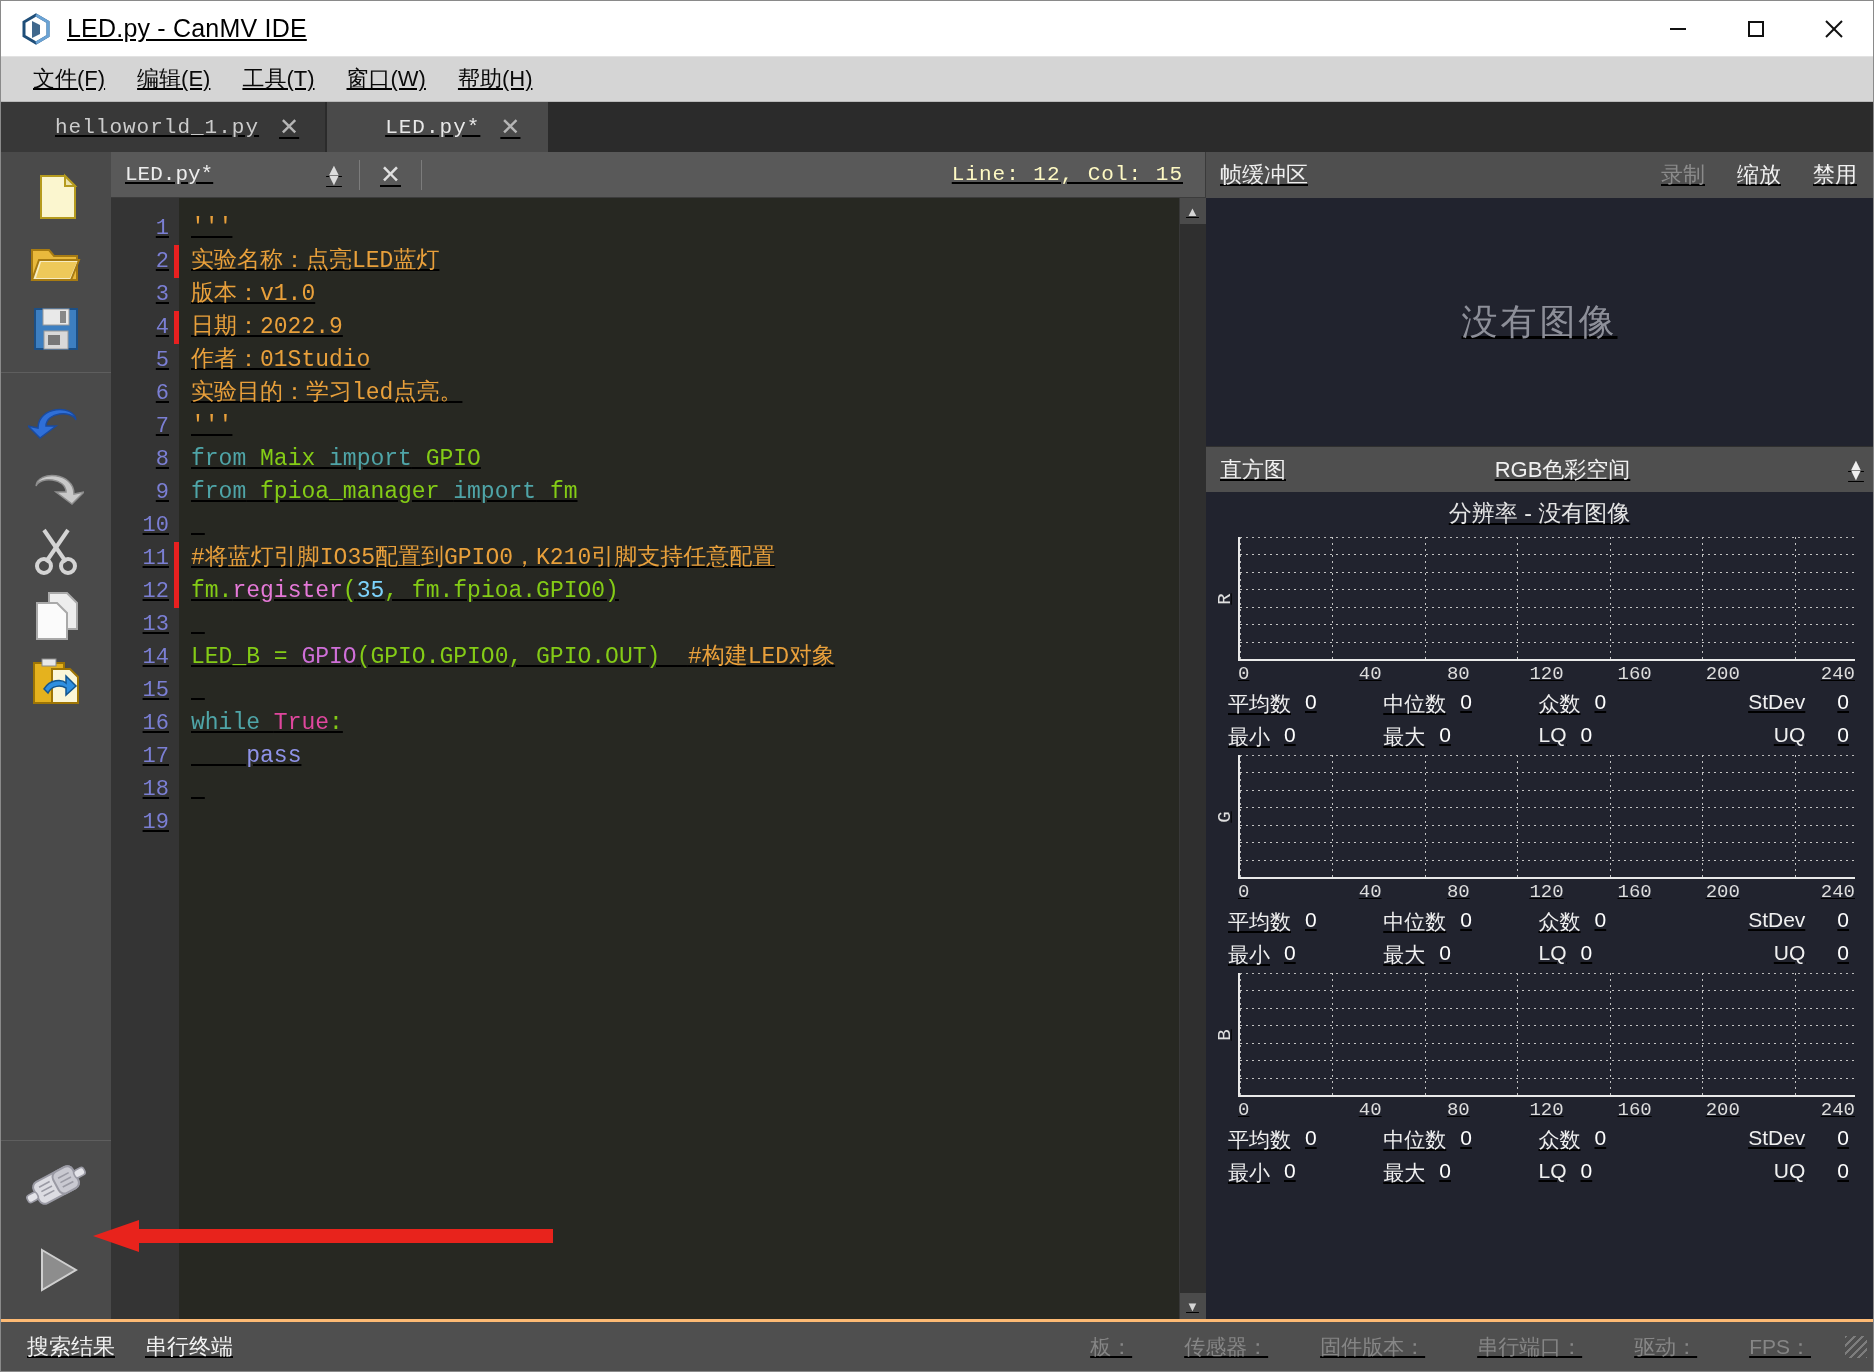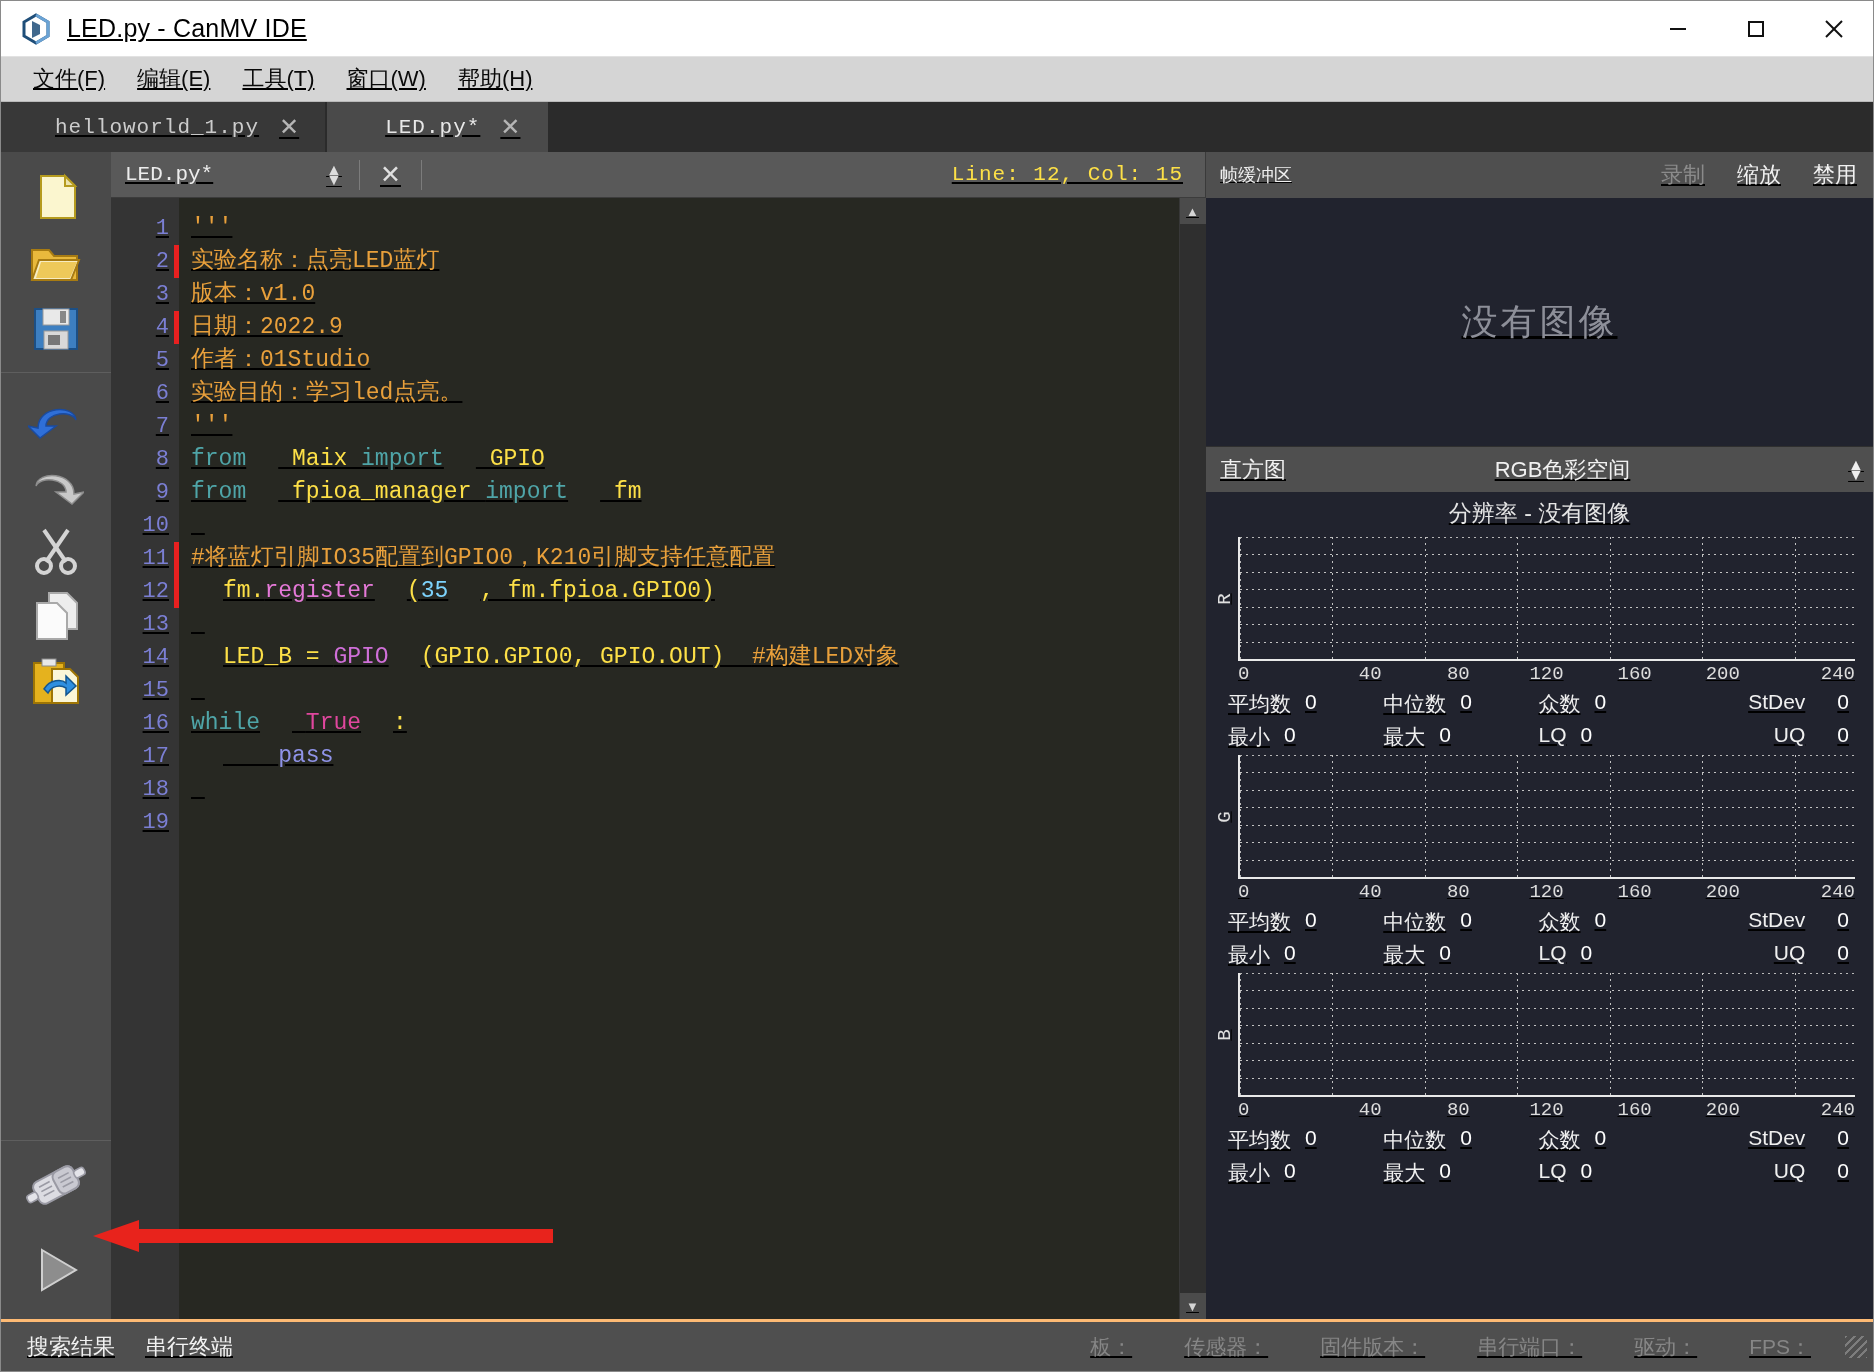--- a/index.html
+++ b/index.html
@@ -134,21 +134,21 @@
   .eh-spin {
     display: flex; flex-direction: column; align-items: center; justify-content: center;
     width: 26px; color: #ddd; line-height: .62; font-size: 17px;
   }
   .eh-divider { width: 1px; height: 30px; background: #7c7c7c; margin: 0 12px; }
   .eh-close { font-size: 25px; color: #e0e0e0; font-family: "Liberation Sans", sans-serif; font-weight: 300; padding: 0 8px; }
   .eh-spacer { flex: 1 1 auto; }
   .eh-pos {
     font-family: "Liberation Mono", monospace;
     font-size: 21px;
-    color: #fde047;
+    color: #fef9c3;
     padding-right: 22px;
     letter-spacing: 1px;
   }
 
   .editor-area {
     flex: 1 1 auto;
     display: flex;
     min-height: 0;
     position: relative;
     background: #272822;
@@ -200,21 +200,21 @@
     font-size: 23px;
     line-height: 33px;
     padding-left: 12px;
     color: #f4f4f4;
   }
   .tok-comment { color: #e9a03b; }
   .tok-kw      { color: #4fa5a8; }
   .tok-kw2     { color: #e0479e; }
   .tok-fn      { color: #e579d8; }
   .tok-num     { color: #7dd3fc; }
-  .tok-plain   { color: #fde047; padding-left: 32px; }
+  .tok-plain   { color: #84cc16; }
   .tok-type    { color: #cf6fd8; }
   .tok-var     { color: #8f93e8; }
   .tok-str     { color: #e9a03b; }
 
   .vscroll {
     width: 26px; background: #2b2b2b;
     flex: 0 0 auto;
     display: flex; flex-direction: column; align-items: center;
     border-left: 1px solid #383838;
   }
@@ -233,21 +233,21 @@
     background: #21232e;
     border-left: 1px solid #3a3a3a;
   }
   .rc-header {
     height: 46px;
     background: #4f4f4f;
     display: flex; align-items: center;
     color: #efefef;
     flex: 0 0 auto;
   }
-  .rc-title { font-size: 18px; padding-left: 14px; }
+  .rc-title { font-size: 22px; padding-left: 14px; }
   .rc-spacer { flex: 1 1 auto; }
   .rc-act { font-size: 22px; padding: 0 16px; color: #f2f2f2; }
   .rc-act.disabled { color: #8b8b8b; }
 
   .fb-view {
     height: 248px;
     flex: 0 0 auto;
     background: #21232e;
     display: flex; align-items: center; justify-content: center;
   }

